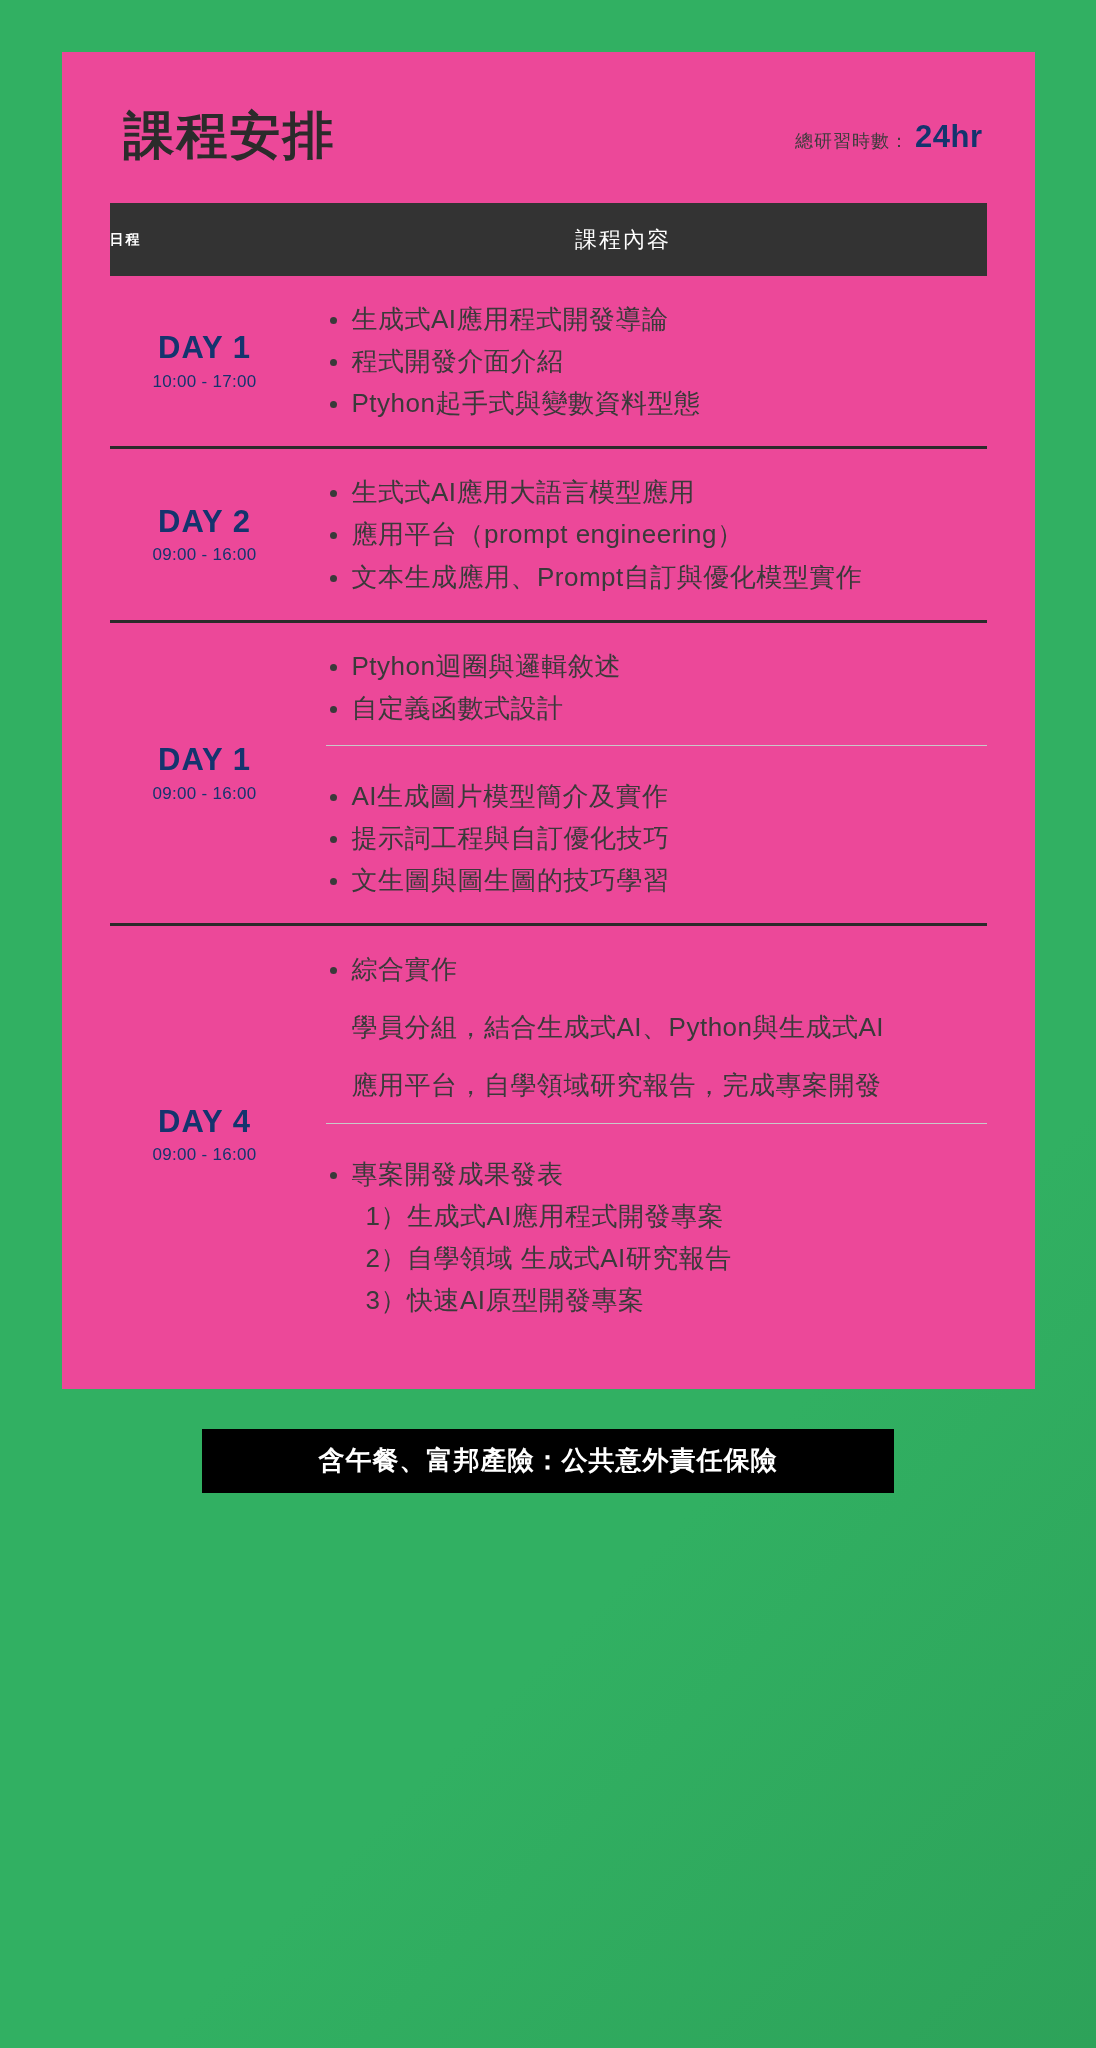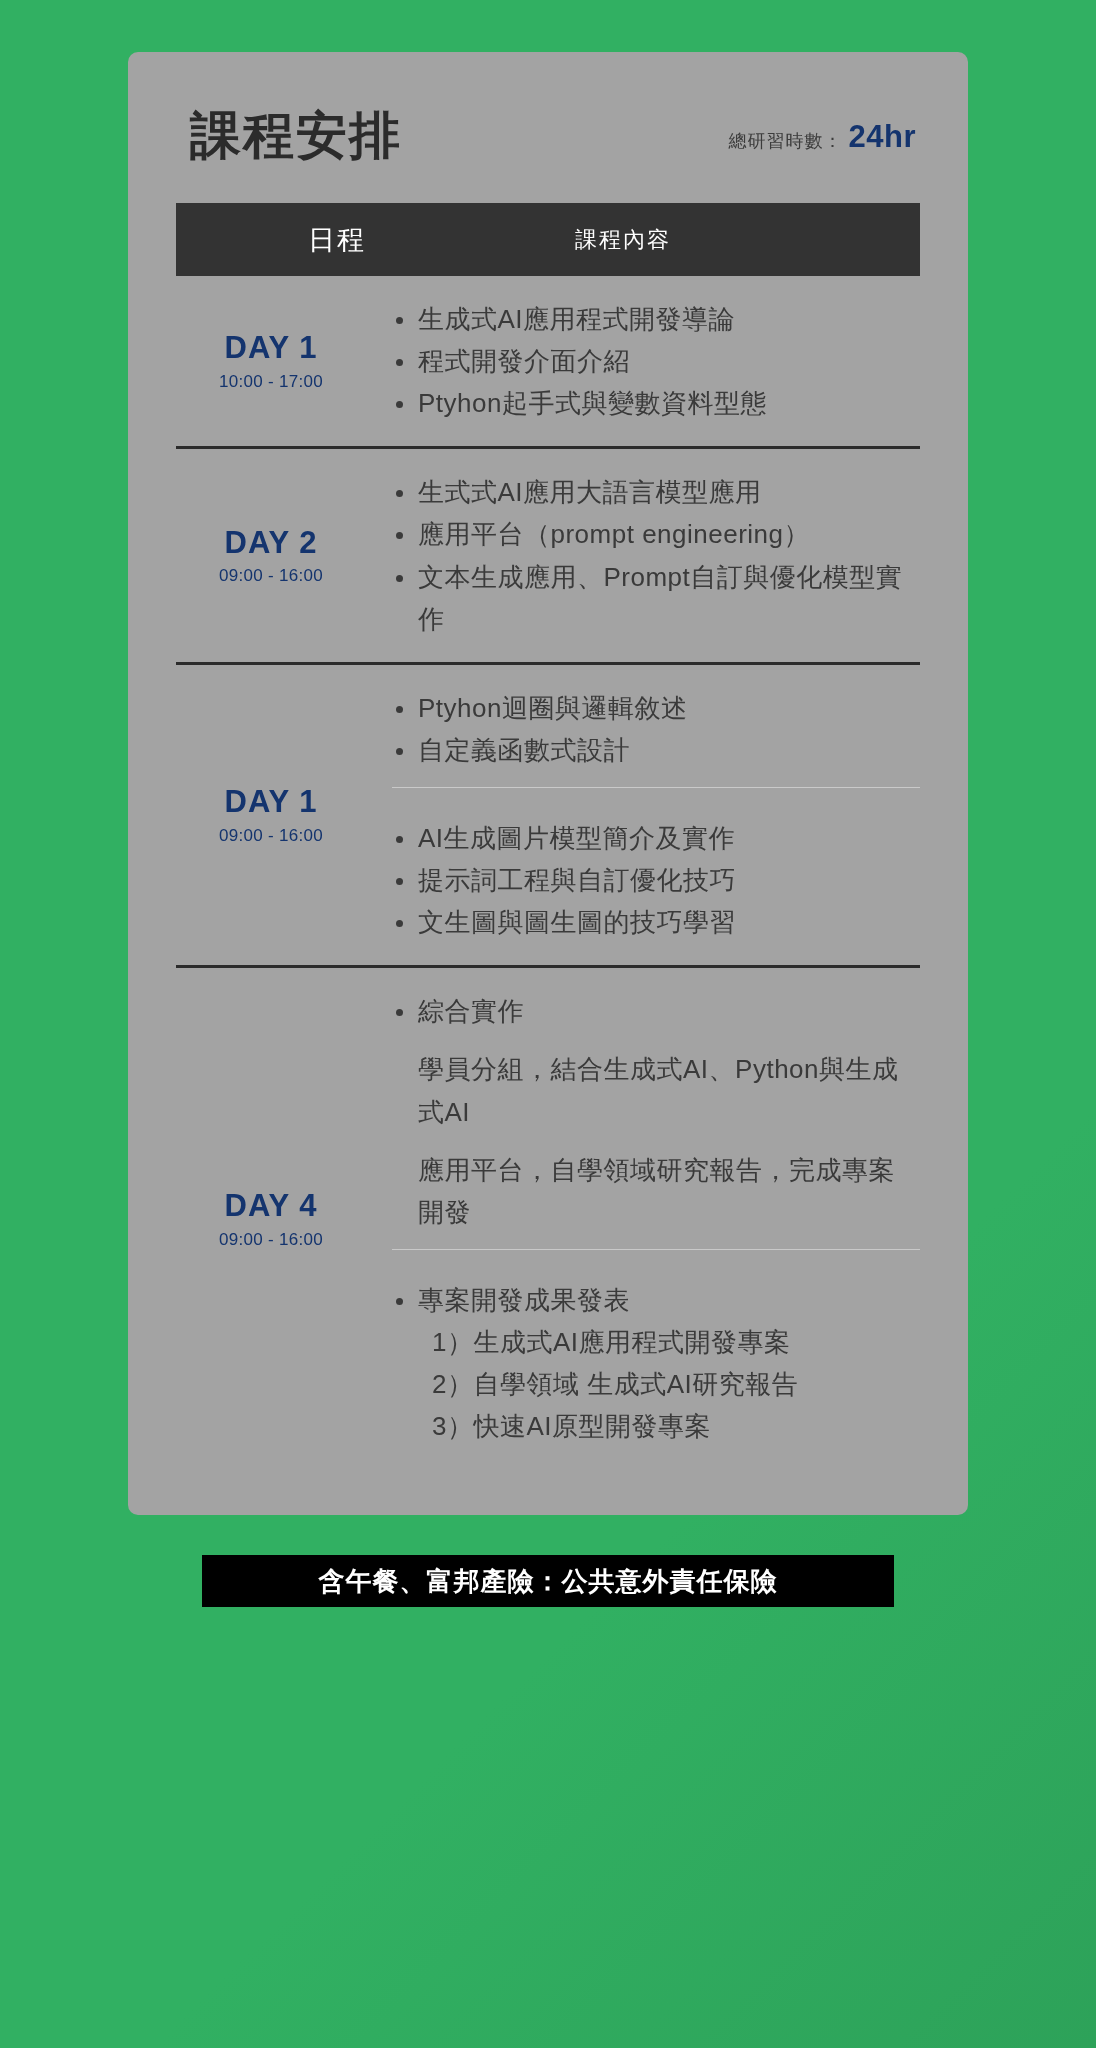--- a/index.html
+++ b/index.html
@@ -31,24 +31,23 @@
     width: 1096px;
     height: 2048px;
     padding: 52px 46px 0 46px;
     display: flex;
     flex-direction: column;
     align-items: center;
   }
 
   
   .card {
-    width: 840px;
-    background: #a3a3a3;
+    width: 973px;
+    background: #ec4899;
     padding: 58px 0 46px 0;
-    border-radius: 10px;
   }
 
   
   .card-header {
     display: flex;
     align-items: flex-end;
     justify-content: space-between;
     padding: 0 52px 0 62px;
     margin-bottom: 42px;
   }
@@ -90,23 +89,24 @@
   .table-head {
     background: #333333;
     height: 73px;
     display: flex;
     align-items: center;
     color: #ffffff;
   }
 
   .th-day {
     width: 190px;
-    text-align: right;
-    font-size: 27px;
+    text-align: left;
+    font-size: 14px;
     letter-spacing: 2px;
+    font-weight: bold;
   }
 
   .th-content {
     flex: 1;
     text-align: center;
     font-size: 22px;
     letter-spacing: 2px;
     padding-right: 40px;
   }
 
@@ -200,21 +200,21 @@
     line-height: 1.62;
     color: #3a3a3a;
     letter-spacing: 0.5px;
   }
 
   
   .banner {
     margin-top: 40px;
     background: #000000;
     width: 692px;
-    height: 52px;
+    height: 64px;
     display: flex;
     align-items: center;
     justify-content: center;
   }
 
   .banner-text {
     color: #ffffff;
     font-size: 26px;
     font-weight: 700;
     letter-spacing: 1px;

